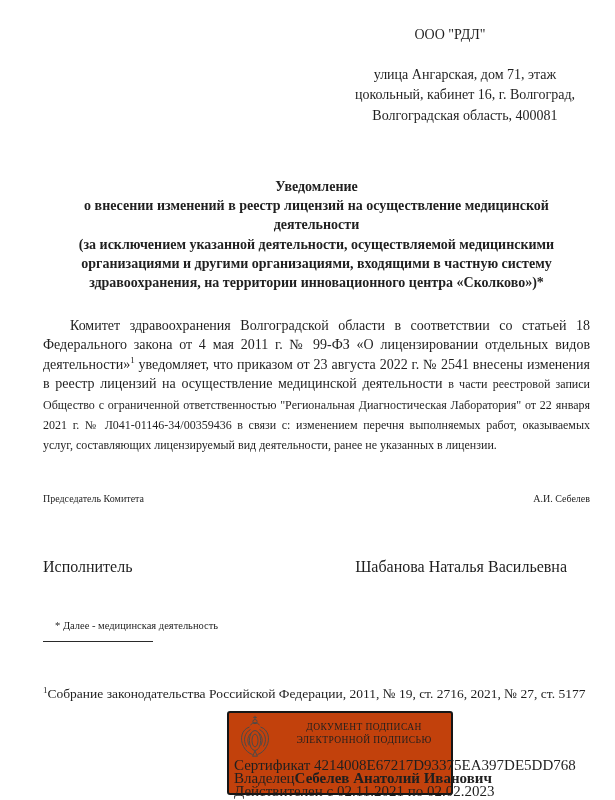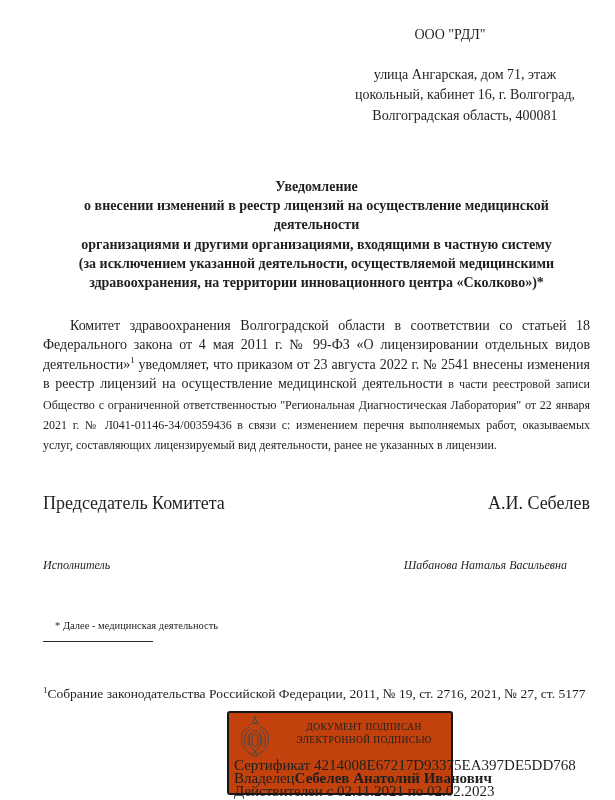--- a/index.html
+++ b/index.html
@@ -37,28 +37,27 @@
     text-align: justify; text-indent: 27px;
   }
   .body-par .small-txt { font-size: 12px; }
   sup.fn-ref {
     font-size: 9px; line-height: 0;
     vertical-align: super;
   }
   .sig-row-1 {
     top: 493px; left: 43px; width: 547px;
     display: flex; justify-content: space-between;
-    font-size: 18px;
+    font-size: 10px;
     gap: 11px;
   }
   .sig-row-2 {
     top: 558px; left: 43px; width: 547px;
     display: flex; justify-content: space-between;
-    font-size: 12px;
-    font-style: italic;
+    font-size: 16px;
   }
   .sig-row-2 .sig-name { padding-right: 23px; }
   .fn-ast {
     top: 620px; left: 55px;
     font-size: 10.5px;
   }
   .fn-rule {
     top: 641px; left: 43px; width: 110px; height: 0;
     border-top: 1px solid #2a2a2a;
   }
@@ -99,22 +98,22 @@
   <div class="abs address-block">
     <div>улица Ангарская, дом 71, этаж</div>
     <div>цокольный, кабинет 16, г. Волгоград,</div>
     <div>Волгоградская область, 400081</div>
   </div>
 
   <div class="abs title-block">
     <div>Уведомление</div>
     <div>о внесении изменений в реестр лицензий на осуществление медицинской</div>
     <div>деятельности</div>
+    <div>(за исключением указанной деятельности, осуществляемой медицинскими</div>
     <div>организациями и другими организациями, входящими в частную систему</div>
-    <div>(за исключением указанной деятельности, осуществляемой медицинскими</div>
     <div>здравоохранения, на территории инновационного центра «Сколково»)*</div>
   </div>
 
   <div class="abs body-par"><span>Комитет здравоохранения Волгоградской области в соответствии со статьей 18 Федерального закона от 4 мая 2011 г. № 99-ФЗ «О лицензировании отдельных видов деятельности»</span><sup class="fn-ref">1</sup><span> уведомляет, что приказом от 23 августа 2022 г. № 2541 внесены изменения в реестр лицензий на осуществление медицинской деятельности </span><span class="small-txt">в части реестровой записи Общество с ограниченной ответственностью "Региональная Диагностическая Лаборатория" от 22 января 2021 г. № Л041-01146-34/00359436 в связи с: изменением перечня выполняемых работ, оказываемых услуг, составляющих лицензируемый вид деятельности, ранее не указанных в лицензии.</span></div>
 
   <div class="abs sig-row-1">
     <span class="sig-role">Председатель Комитета</span>
     <span class="sig-name">А.И. Себелев</span>
   </div>
 

